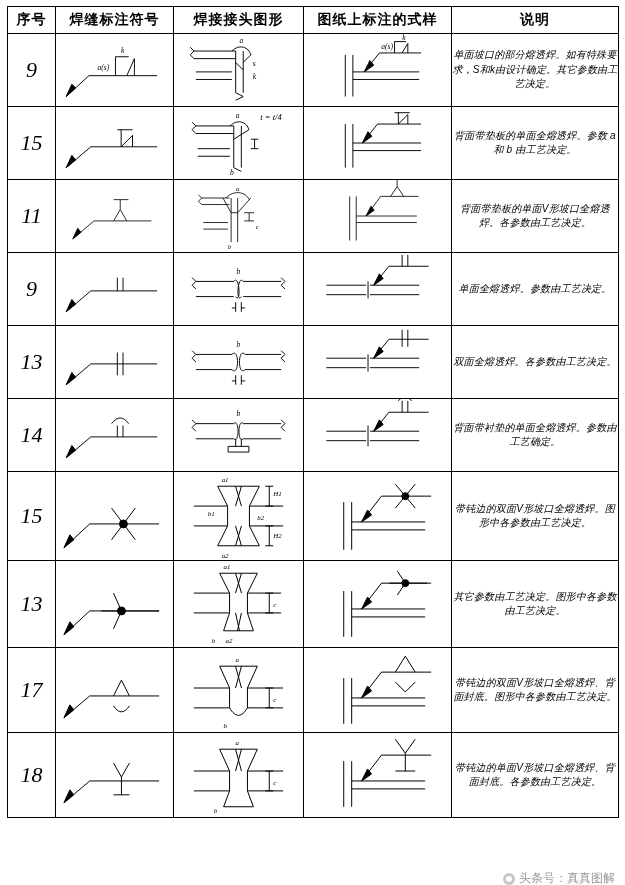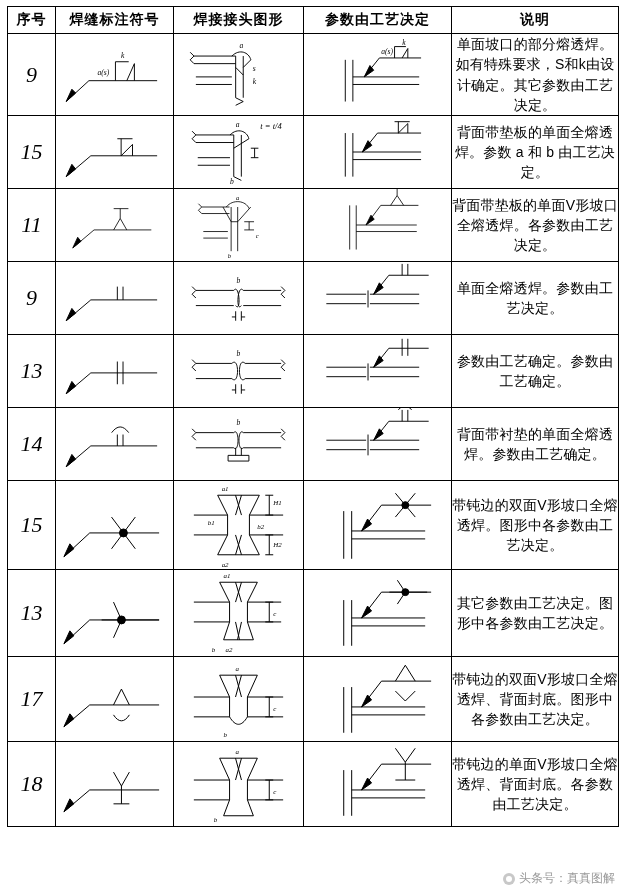--- a/index.html
+++ b/index.html
@@ -50,24 +50,25 @@
 
   td.no-cell {
     font-size: 22px;
     font-style: italic;
     font-family: "Liberation Serif", serif;
   }
   td.desc-cell {
     text-align: left;
     vertical-align: top;
     padding: 6px 5px 4px 6px;
-    font-size: 14px;
+    font-size: 10px;
     line-height: 1.45;
     font-family: "Liberation Sans", sans-serif;
     letter-spacing: 0.2px;
+    font-style: italic;
   }
   td.fig-cell {
     height: 72px;
   }
   .fig {
     width: 100%;
     height: 100%;
     display: block;
   }
   .watermark {
@@ -109,21 +110,21 @@
         <col class="c-sym">
         <col class="c-joint">
         <col class="c-draw">
         <col class="c-desc">
     </colgroup>
     <thead>
       <tr>
         <th>序号</th>
         <th>焊缝标注符号</th>
         <th>焊接接头图形</th>
-        <th>参数由工艺决定</th>
+        <th>图纸上标注的式样</th>
         <th>说明</th>
       </tr>
     </thead>
     <tbody>
 
       <tr>
         <td class="no-cell">9</td>
         <td class="fig-cell">
           <svg class="fig" viewBox="0 0 118 76">
             <g stroke="#000" fill="none" stroke-width="1">
@@ -372,21 +373,21 @@
               <path d="M66 34 L118 34"></path>
                 <path d="M66 44 L118 44"></path>
               <path d="M64 30 L64 48"></path>
               <path d="M70 34 L86 14 L128 14"></path>
               <path d="M70 34 L80 27 L76 22 Z" fill="#000"></path>
               <path d="M100 22 L100 4"></path>
                 <path d="M106 22 L106 4"></path>
             </g>
           </svg>
         </td>
-        <td class="desc-cell">参数由工艺确定。参数由工艺确定。</td>
+        <td class="desc-cell">双面全熔透焊。各参数由工艺决定。</td>
       </tr>
 
       <tr>
         <td class="no-cell">14</td>
         <td class="fig-cell">
           <svg class="fig" viewBox="0 0 118 76">
             <g stroke="#000" fill="none" stroke-width="1">
               <path d="M8 62 L34 40 L104 40"></path>
               <path d="M8 62 L18 54 L14 49 Z" fill="#000"></path>
               <path d="M62 28 L62 40"></path>

